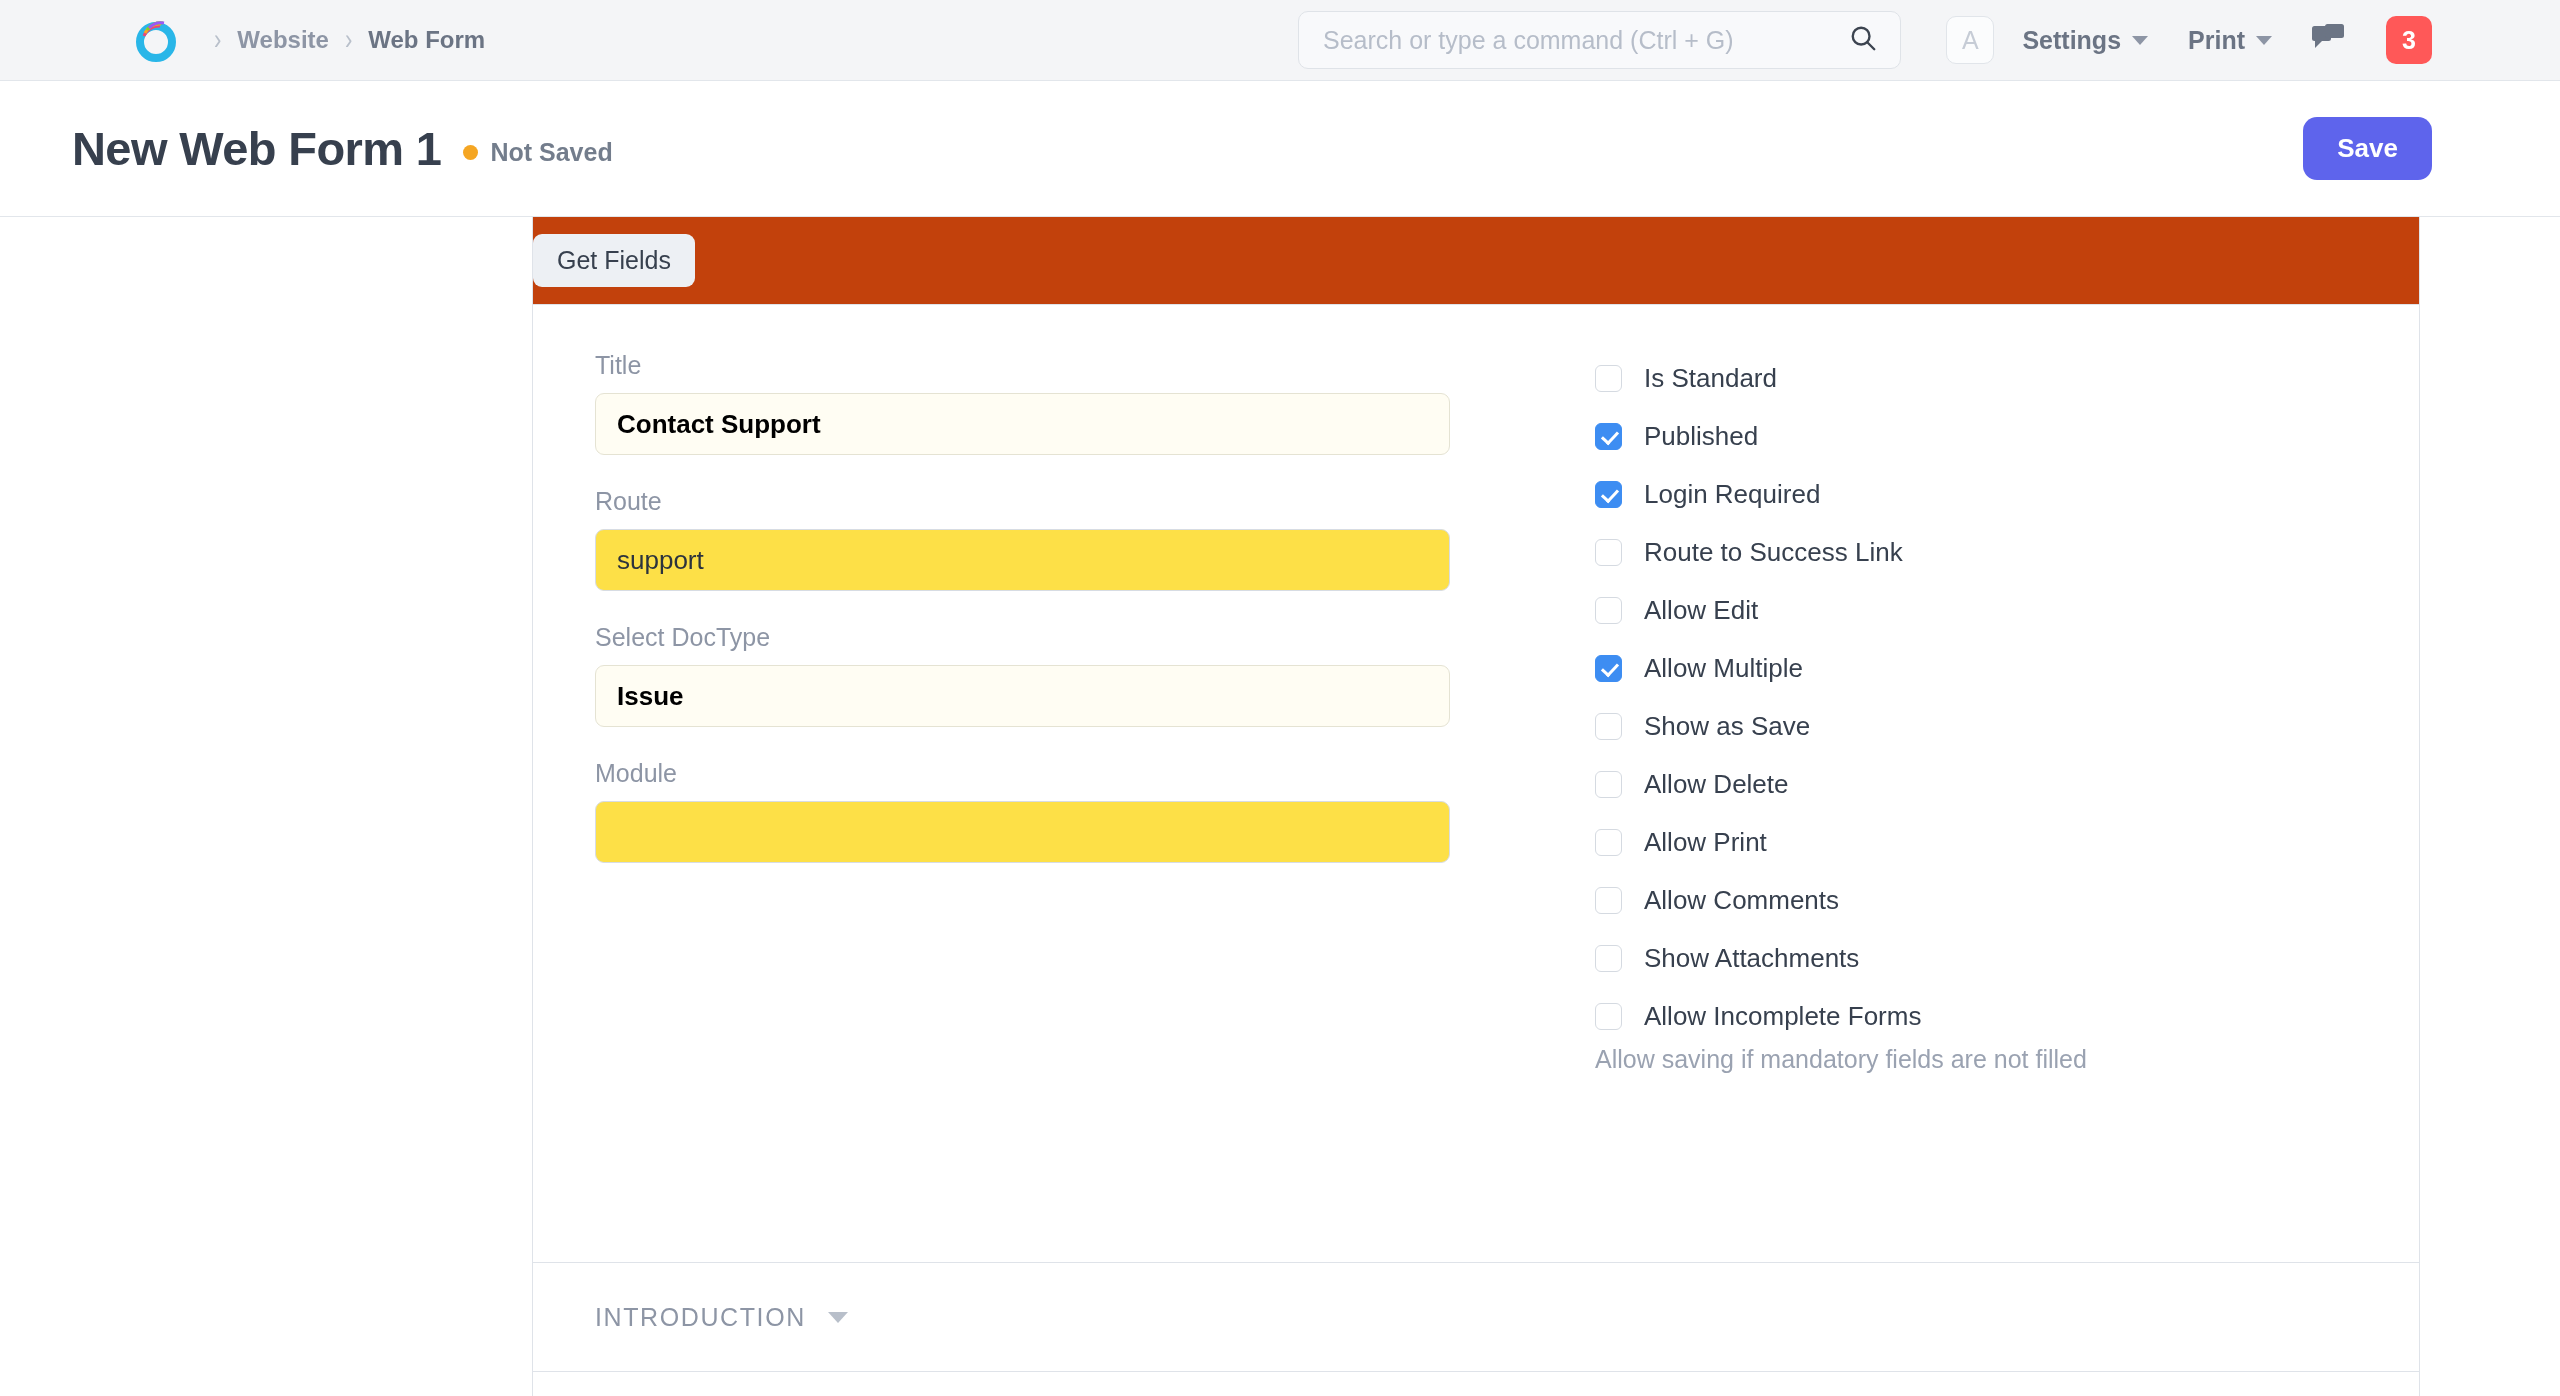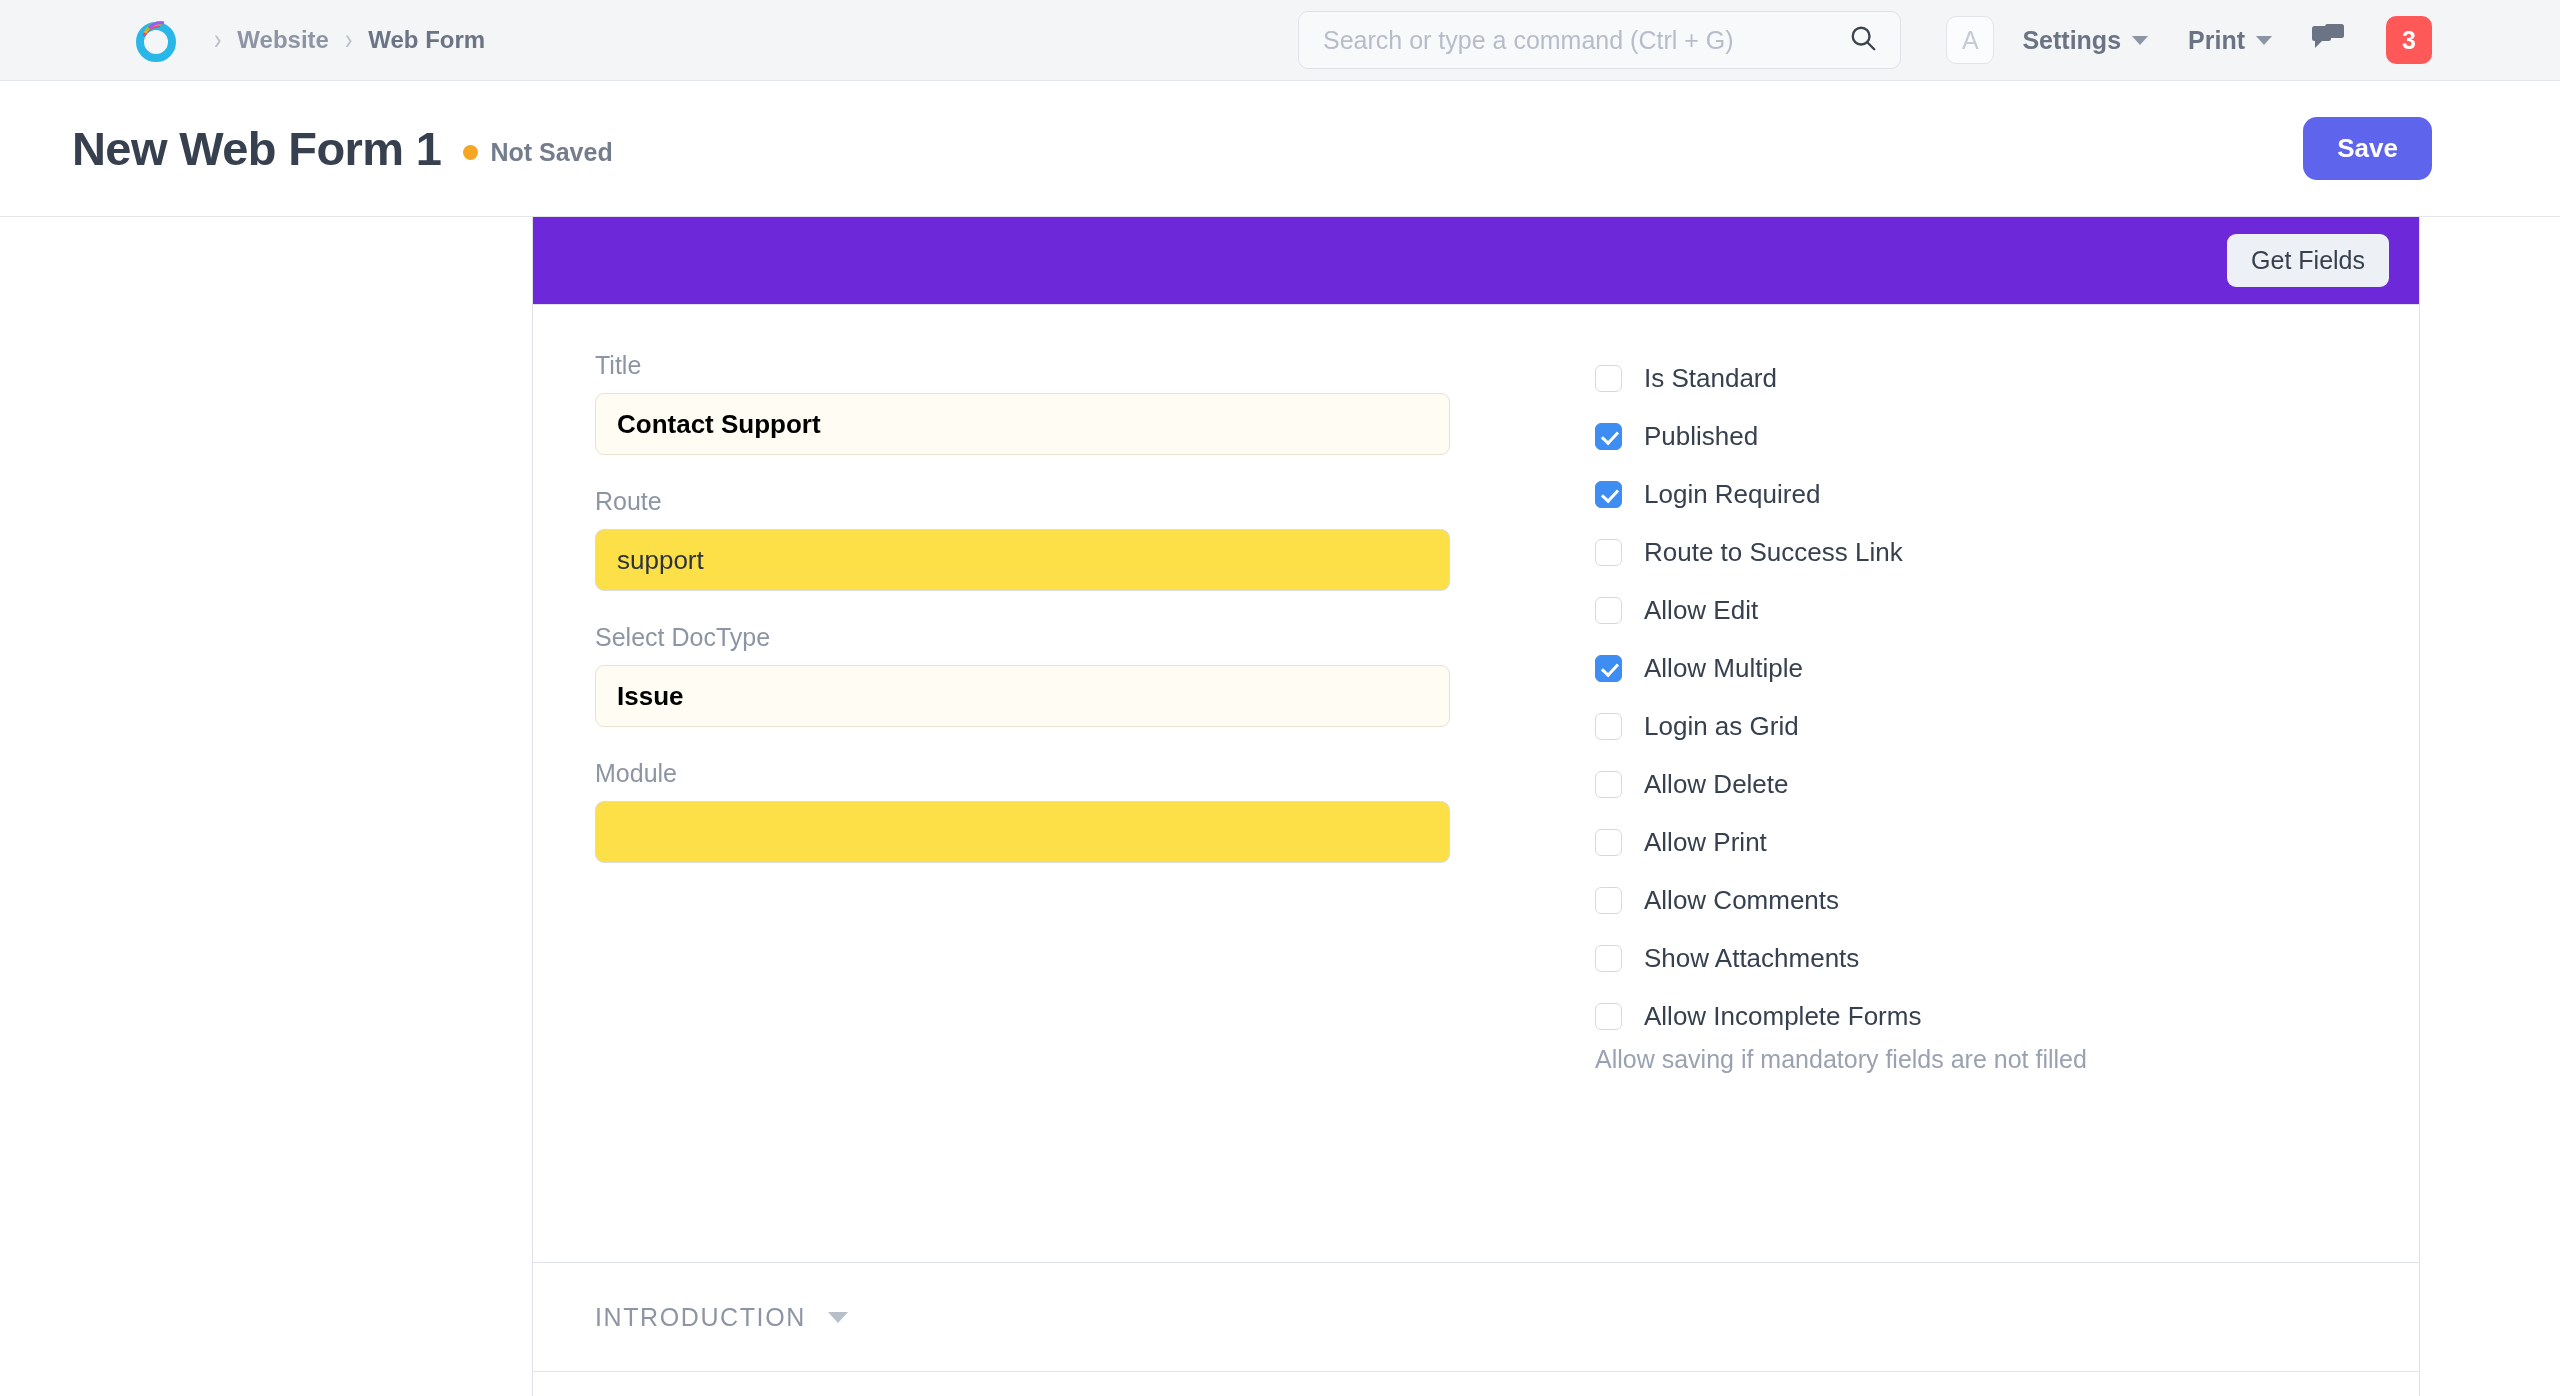--- a/index.html
+++ b/index.html
@@ -188,25 +188,24 @@
     left: 532px;
     top: 0;
     width: 1888px;
     border-left: 1px solid #dfe3e9;
     border-right: 1px solid #dfe3e9;
     background: #ffffff;
     height: 100%;
   }
   .form-toolbar {
     height: 88px;
-    background: #6d28d9;
+    background: #c2410c;
     border-bottom: 1px solid #dfe3e9;
     display: flex;
     align-items: center;
-    justify-content: flex-end;
     padding-right: 30px;
   }
   .get-fields-btn {
     background: #edf0f4;
     border: 0;
     border-radius: 9px;
     color: #37404e;
     font-family: "Liberation Sans", sans-serif;
     font-size: 25px;
     font-weight: 400;
@@ -435,21 +434,21 @@
           <span class="cb-label">Allow Edit</span>
         </div>
 
         <div class="checkbox-row">
           <span class="cb checked"></span>
           <span class="cb-label">Allow Multiple</span>
         </div>
 
         <div class="checkbox-row">
           <span class="cb"></span>
-          <span class="cb-label">Login as Grid</span>
+          <span class="cb-label">Show as Save</span>
         </div>
 
         <div class="checkbox-row">
           <span class="cb"></span>
           <span class="cb-label">Allow Delete</span>
         </div>
 
         <div class="checkbox-row">
           <span class="cb"></span>
           <span class="cb-label">Allow Print</span>

